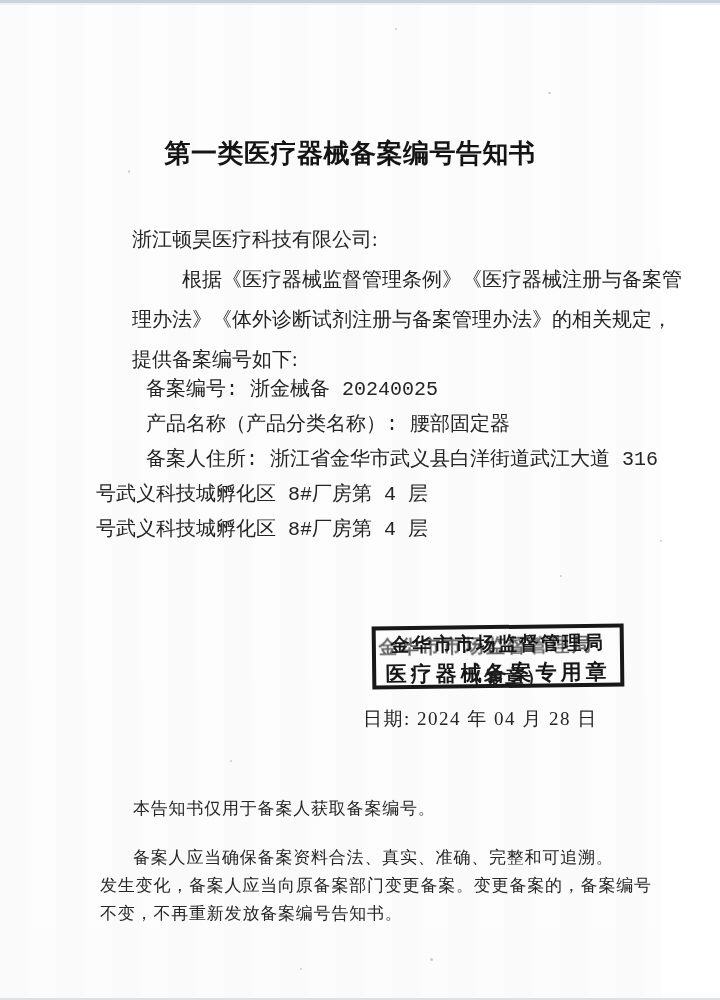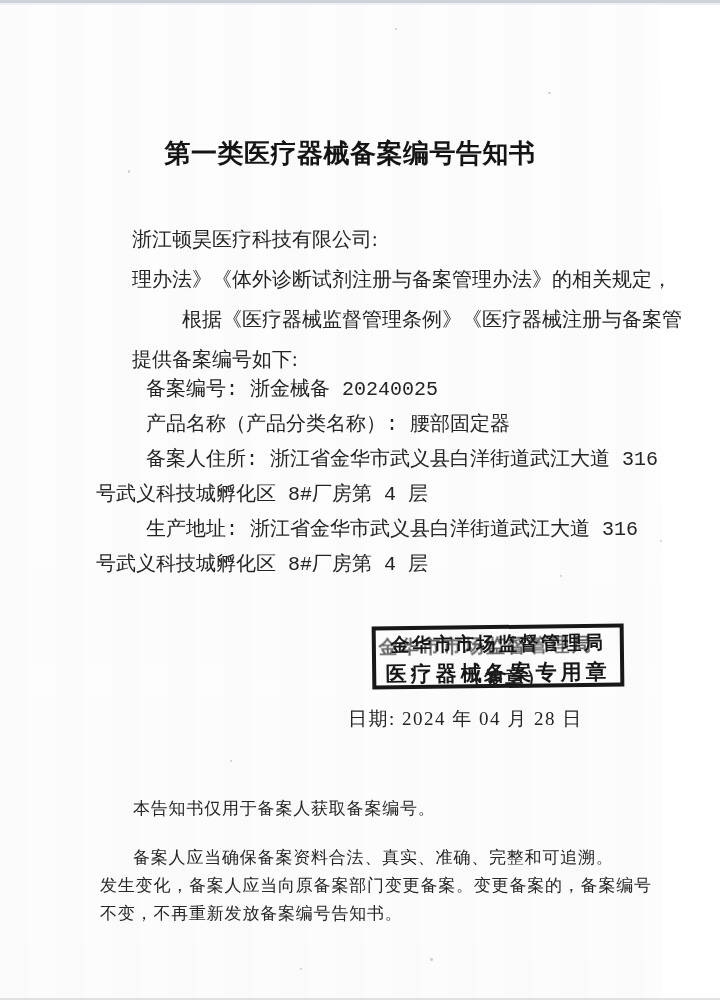--- a/index.html
+++ b/index.html
@@ -110,21 +110,21 @@
     left: 50%; top: 36px;
     transform: translateX(-42%);
     font-size: 19px;
     font-weight: bold;
     letter-spacing: 2px;
     color: #1d1d1d;
     white-space: nowrap;
   }
   .date-line {
     position: absolute;
-    left: 348px; top: 706px;
+    left: 363px; top: 706px;
     font-size: 19px;
     letter-spacing: 1.5px;
     color: #242424;
     white-space: nowrap;
   }
   .notes-block {
     position: absolute;
     left: 100px; top: 774px; width: 548px;
     font-size: 17px;
     line-height: 28px;
@@ -144,31 +144,30 @@
 
 <div class="page">
 
   <div class="edge-top"></div>
   <div class="edge-top2"></div>
 
   <h1 class="title">第一类医疗器械备案编号告知书</h1>
 
   <div class="intro-block">
     <div class="doc-line">浙江顿昊医疗科技有限公司:</div>
+    <div class="doc-line indent">根据《医疗器械监督管理条例》《医疗器械注册与备案管</div>
     <div class="doc-line">理办法》《体外诊断试剂注册与备案管理办法》的相关规定，</div>
-    <div class="doc-line indent">根据《医疗器械监督管理条例》《医疗器械注册与备案管</div>
     <div class="doc-line">提供备案编号如下:</div>
   </div>
 
   <div class="detail-block">
     <div class="doc-line indent">备案编号: 浙金械备 20240025</div>
     <div class="doc-line indent">产品名称（产品分类名称）: 腰部固定器</div>
     <div class="doc-line indent">备案人住所: 浙江省金华市武义县白洋街道武江大道 316</div>
     <div class="doc-line">号武义科技城孵化区 8#厂房第 4 层</div>
-    <div class="doc-line indent">生产地址: 浙江省金华市武义县白洋街道武江大道 316</div>
     <div class="doc-line">号武义科技城孵化区 8#厂房第 4 层</div>
   </div>
 
   <div class="stamp">
     <div class="stamp-line1-ghost">金华市市场监督管理局</div>
     <div class="stamp-line1">金华市市场监督管理局</div>
     <div class="stamp-line2">医疗器械备案专用章</div>
     <div class="stamp-overlay">（签章）</div>
   </div>
 

